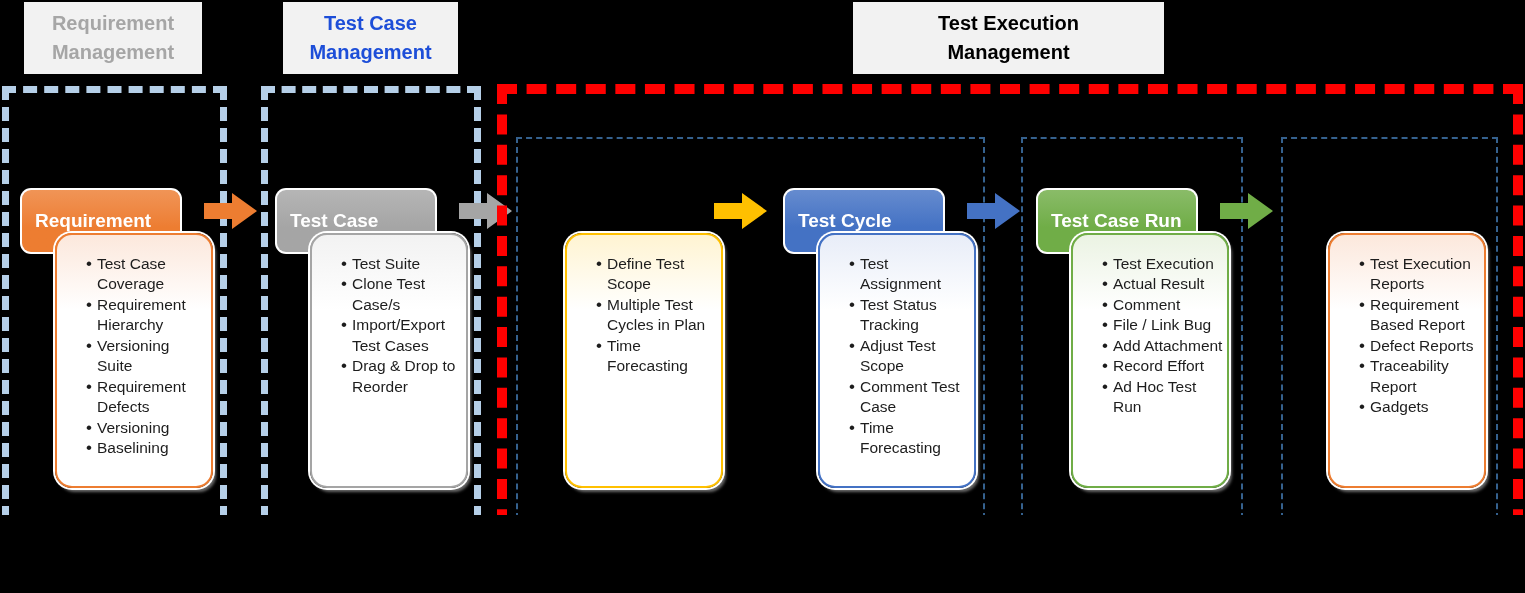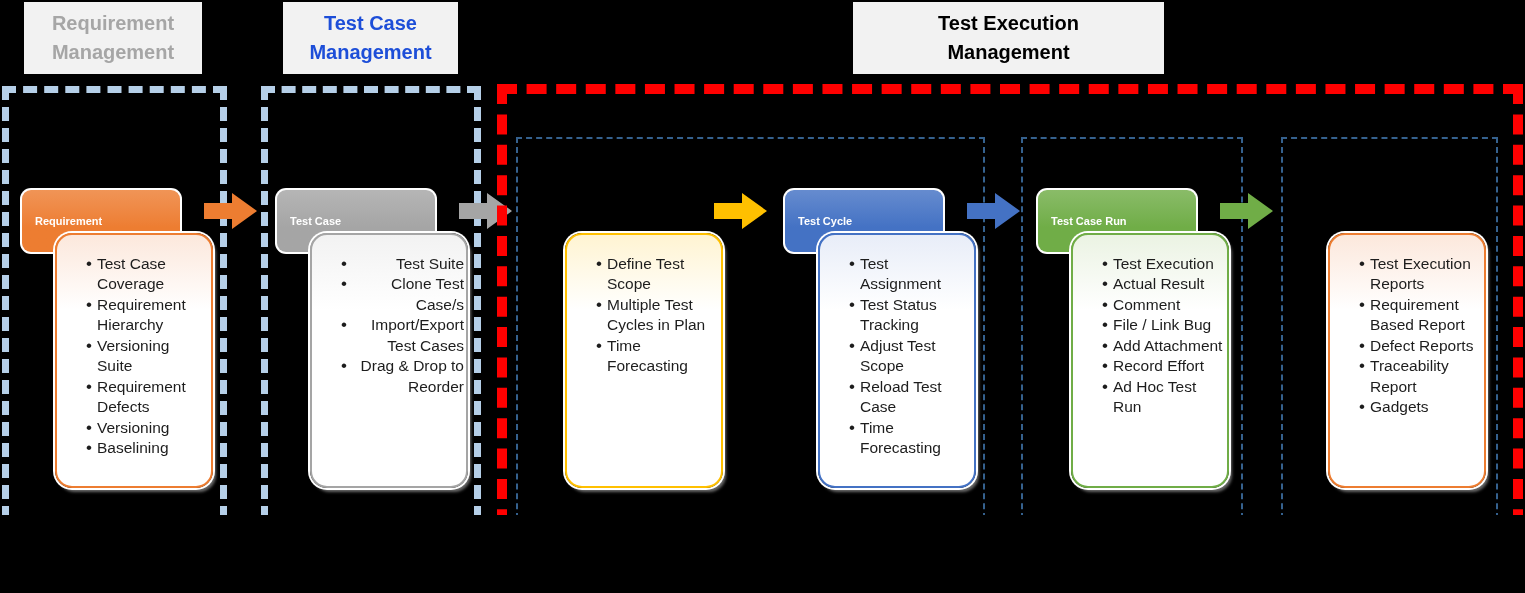--- a/index.html
+++ b/index.html
@@ -24,41 +24,41 @@
   #region-te{left:497px;top:84px;width:1026px;height:506px;border:10px dashed #FF0000;z-index:6;}
   .subregion{position:absolute;box-sizing:border-box;border:2px dashed #35618E;z-index:1;}
   #sub-plan-cycle{left:516px;top:137px;width:469px;height:392px;}
   #sub-run{left:1021px;top:137px;width:222px;height:392px;}
   #sub-report{left:1281px;top:137px;width:217px;height:392px;}
   
   .stage{position:absolute;top:190px;width:260px;height:300px;z-index:3;}
   .stage-header{
     position:absolute;left:0;top:0;width:158px;height:62px;box-sizing:border-box;
     border-radius:9px;display:flex;align-items:center;
-    padding:0 10px 0 13px;color:#fff;font-size:11px;font-weight:600;
+    padding:0 10px 0 13px;color:#fff;font-size:19px;font-weight:600;
     background:linear-gradient(180deg,
        color-mix(in srgb, var(--c) 82%, #fff) 0%, var(--c) 60%);
     background-color:var(--c);
     box-shadow:0 0 0 2px #fff;z-index:2;
   }
   .stage-body{
     position:absolute;left:33px;top:43px;width:158px;height:255px;box-sizing:border-box;
     border:2.5px solid var(--c);border-radius:17px;
     background:linear-gradient(180deg, var(--tint) 0%, #ffffff 30%);
     box-shadow:0 0 0 2px #fff, 3px 4px 3px rgba(125,125,125,0.85);
     z-index:3;
   }
   .stage-body ul{
     margin:6px;padding:13px 6px 6px 24px;list-style:none;
     color:#1d1d1d;font-size:15.5px;line-height:1.32;
   }
   .stage-body li{position:relative;width:112px;padding-left:10px;}
   .stage-body li::before{content:"\2022";position:absolute;left:-1px;top:-1px;font-size:17px;}
   .arrow{position:absolute;left:182px;top:3px;z-index:4;}
-  #stage-0{left:22px;} #stage-1{left:277px;text-align:right;} #stage-2{left:532px;}
+  #stage-0{left:22px;} #stage-1{left:277px;} #stage-2{left:532px;}
   #stage-3{left:785px;} #stage-4{left:1038px;} #stage-5{left:1295px;}
 </style>
 </head>
 <body>
 
 <div id="canvas">
 
   <div class="section-label" id="label-req">
     <span class="lbl">Requirement Management</span>
   </div>
@@ -127,21 +127,21 @@
 
   <div class="stage" id="stage-3" style="--c: #4472C4; --tint: #E8EDF8;">
     <div class="stage-header">
       <span>Test Cycle</span>
     </div>
     <div class="stage-body">
       <ul>
           <li>Test Assignment</li>
           <li>Test Status Tracking</li>
           <li>Adjust Test Scope</li>
-          <li>Reload Test Case</li>
+          <li>Comment Test Case</li>
           <li>Time Forecasting</li>
         </ul>
     </div>
     <svg class="arrow" width="53" height="36" viewBox="0 0 53 36">
       <polygon points="0,10 28,10 28,0 53,18 28,36 28,26 0,26" fill="#4472C4"></polygon>
     </svg>
   </div>
 
   <div class="stage" id="stage-4" style="--c: #70AD47; --tint: #EBF3E3;">
     <div class="stage-header">

